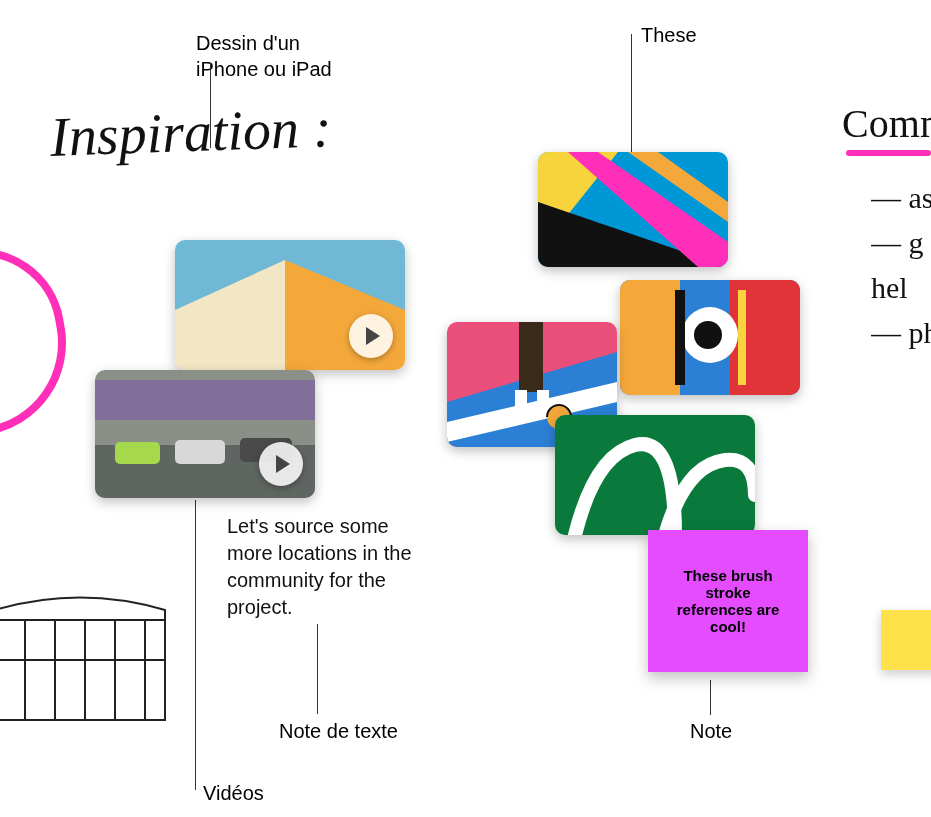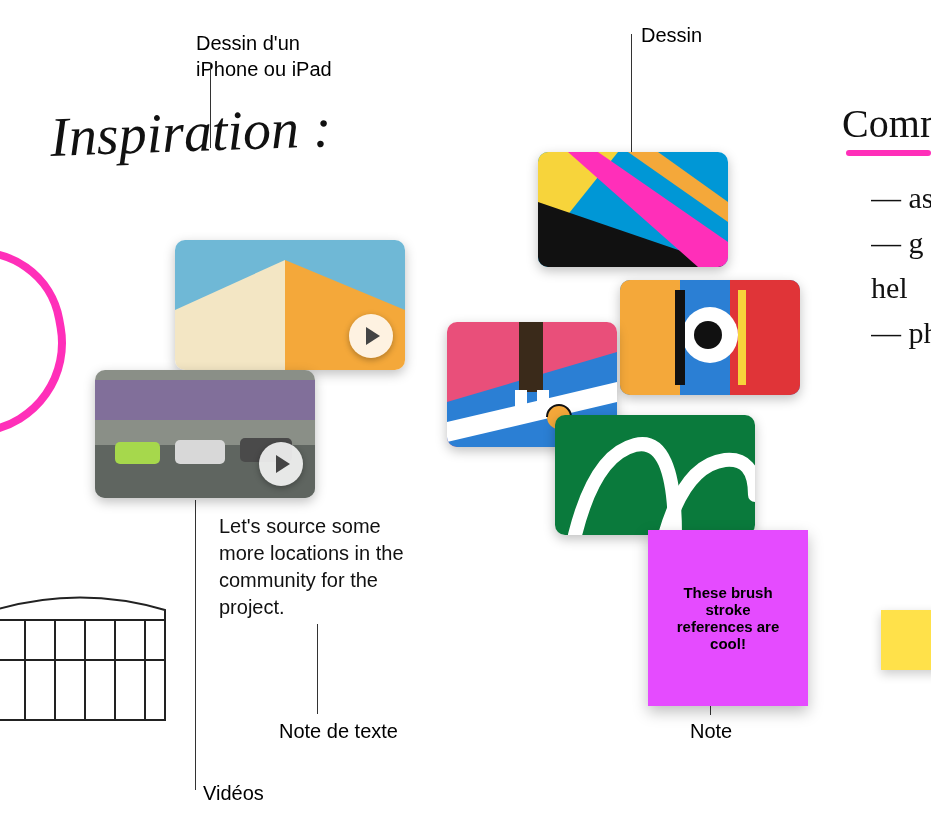--- a/index.html
+++ b/index.html
@@ -107,21 +107,21 @@
   .text-block {
     position: absolute;
     font-size: 20px;
     color: #111;
     line-height: 1.35;
     width: 210px;
   }
   .sticky {
     position: absolute;
     width: 160px;
-    height: 176px;
+    height: 142px;
     background: #e54bff;
     box-shadow: 0 6px 14px rgba(0,0,0,0.25);
     display: flex;
     align-items: center;
     justify-content: center;
     text-align: center;
     font-size: 15px;
     font-weight: 600;
     color: #000;
     padding: 18px;
@@ -137,21 +137,21 @@
     box-shadow: 0 4px 10px rgba(0,0,0,0.2);
   }
 </style>
 </head>
 <body>
 
 <div class="callout-label" style="left:196px; top:6px; white-space:pre-line;margin-top:24px;">Dessin d'un
 iPhone ou iPad</div>
 <div class="callout-line" style="left:210px; top:63px; width:1px; height:85px;"></div>
 
-<div class="callout-label" style="left:641px; top:22px;">Dessin</div>
+<div class="callout-label" style="left:641px; top:22px;">These</div>
 <div class="callout-line" style="left:631px; top:34px; width:1px; height:120px;"></div>
 
 <div class="callout-label" style="left:279px; top:718px;">Note de texte</div>
 <div class="callout-line" style="left:317px; top:624px; width:1px; height:90px;"></div>
 
 <div class="callout-label" style="left:203px; top:780px;">Vidéos</div>
 <div class="callout-line" style="left:195px; top:500px; width:1px; height:290px;"></div>
 
 <div class="callout-label" style="left:690px; top:718px;">Note</div>
 <div class="callout-line" style="left:710px; top:680px; width:1px; height:35px;"></div>
@@ -194,21 +194,21 @@
     <rect width="220" height="128" fill="#8a8f87"></rect>
     <rect x="0" y="75" width="220" height="53" fill="#5f6560"></rect>
     <rect x="0" y="10" width="220" height="40" fill="#7b5aa6" opacity="0.6"></rect>
     <rect x="20" y="72" width="45" height="22" rx="5" fill="#a6d84c"></rect>
     <rect x="80" y="70" width="50" height="24" rx="5" fill="#d8d8d8"></rect>
     <rect x="145" y="68" width="52" height="24" rx="5" fill="#4a4a4a"></rect>
   </svg>
   <div class="play-btn" style="right:12px; bottom:12px;"></div>
 </div>
 
-<div class="text-block" style="left:219px; top:513px;">Let's source some more locations in the community for the project.</div>
+<div class="text-block" style="left:227px; top:513px;">Let's source some more locations in the community for the project.</div>
 
 <div class="thumb" style="left:538px; top:152px; width:190px; height:115px;">
   <svg width="190" height="115">
     <rect width="190" height="115" fill="#0097d6"></rect>
     <polygon points="0,0 80,0 0,100" fill="#f7d43b"></polygon>
     <polygon points="0,50 190,115 0,115" fill="#111"></polygon>
     <polygon points="30,0 60,0 190,90 190,115 160,115" fill="#ff2fb9"></polygon>
     <polygon points="90,0 120,0 190,50 190,70" fill="#f4a83a"></polygon>
   </svg>
 </div>

